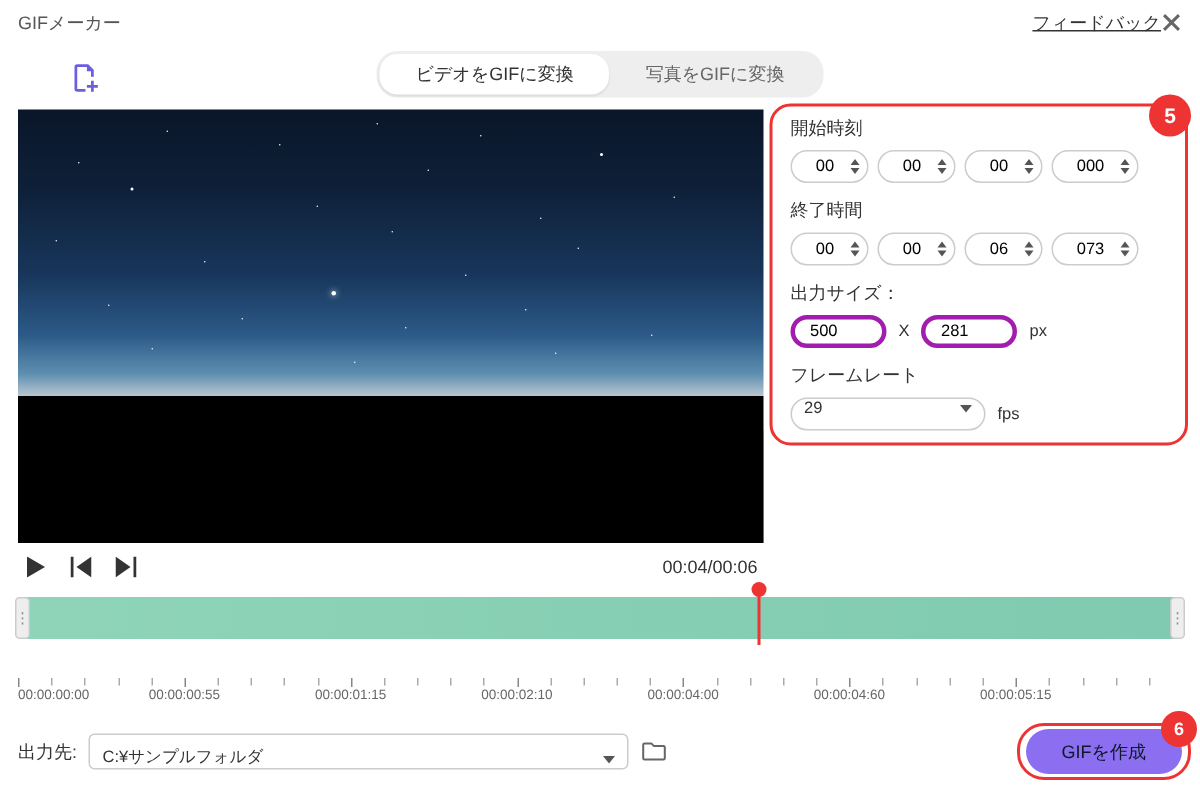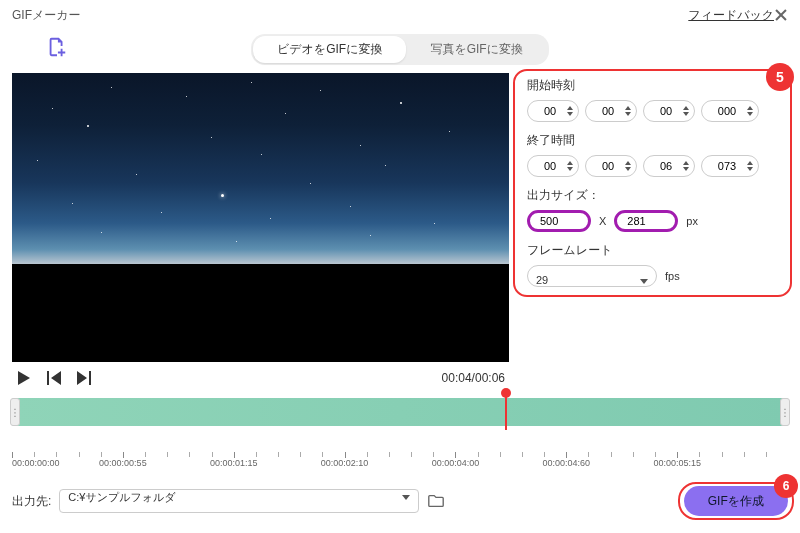--- a/index.html
+++ b/index.html
@@ -7,21 +7,21 @@
 
 .header { display: flex; align-items: center; padding: 6px 12px; height: 30px; }
 .header .title { font-size: 12px; color: #555; }
 .header .spacer { flex: 1; }
 .header .feedback { font-size: 12px; text-decoration: underline; color: #333; cursor: pointer; }
 .header .close { width: 14px; height: 14px; cursor: pointer; position: relative; }
 .header .close::before, .header .close::after { content: ''; position: absolute; left: 6px; top: 0; width: 2px; height: 14px; background: #666; }
 .header .close::before { transform: rotate(45deg); }
 .header .close::after { transform: rotate(-45deg); }
 
-.toolbar { display: flex; align-items: flex-start; padding: 4px 12px 8px; gap: 8px; margin-left: 32px; }
+.toolbar { display: flex; align-items: flex-end; padding: 4px 12px 8px; gap: 8px; margin-left: 32px; }
 .add-btn { width: 26px; height: 26px; border-radius: 4px; cursor: pointer; display: flex; align-items: center; justify-content: center; }
 .add-btn svg { width: 22px; height: 22px; }
 .toolbar .spacer-left { flex: 1; }
 .tabs { display: flex; background: #eee; border-radius: 14px; padding: 2px; }
 .tab { padding: 5px 24px; border-radius: 12px; font-size: 12px; cursor: pointer; color: #666; }
 .tab.active { background: #fff; color: #333; box-shadow: 0 1px 2px rgba(0,0,0,0.1); }
 .toolbar .spacer-right { flex: 1.4; }
 
 .main { display: flex; padding: 0 12px; gap: 10px; }
 .preview { width: 497px; }
@@ -49,21 +49,21 @@
 .spinner .arrows div { width: 8px; height: 6px; cursor: pointer; display: flex; align-items: center; justify-content: center; }
 .arrow-up::before { content: ''; border-left: 3px solid transparent; border-right: 3px solid transparent; border-bottom: 4px solid #555; }
 .arrow-down::before { content: ''; border-left: 3px solid transparent; border-right: 3px solid transparent; border-top: 4px solid #555; }
 
 .size-row { display: flex; align-items: center; gap: 8px; }
 .size-input { border: 3px solid #a21caf; border-radius: 11px; height: 22px; width: 64px; padding: 0 10px; font-size: 11px; outline: none; }
 .x-label { font-size: 11px; }
 .px-label { font-size: 11px; color: #333; }
 
 .fps-row { display: flex; align-items: center; gap: 8px; }
-.fps-select { border: 1px solid #ccc; border-radius: 11px; height: 22px; width: 130px; padding: 0 8px; font-size: 11px; display: flex; align-items: flex-end; justify-content: space-between; cursor: pointer; }
+.fps-select { border: 1px solid #ccc; border-radius: 11px; height: 22px; width: 130px; padding: 0 8px; font-size: 11px; display: flex; align-items: flex-start; justify-content: space-between; cursor: pointer; }
 .fps-select .caret::before { content: ''; display: inline-block; border-left: 4px solid transparent; border-right: 4px solid transparent; border-top: 5px solid #555; }
 .fps-label { font-size: 11px; }
 
 .timeline-wrap { padding: 12px 12px 0; }
 .timeline { position: relative; height: 28px; background: linear-gradient(to right, #8fd4b8, #7fcab0); border-radius: 2px; }
 .timeline .handle { position: absolute; top: 0; width: 10px; height: 28px; background: #eee; border: 1px solid #ccc; border-radius: 3px; cursor: ew-resize; display: flex; align-items: center; justify-content: center; }
 .timeline .handle.left { left: -2px; }
 .timeline .handle.right { right: -2px; }
 .timeline .handle::before { content: '⋮'; color: #888; font-size: 10px; }
 .timeline .playhead { position: absolute; top: -4px; left: 63.5%; width: 2px; height: 36px; background: #e33; }
@@ -71,21 +71,21 @@
 
 .ruler { display: flex; padding: 2px 12px 0; font-size: 9px; color: #666; }
 .ruler .tick-group { flex: 1; position: relative; height: 20px; margin-top: 24px; }
 .ruler .tick-label { position: absolute; top: 6px; left: 0; transform: translateX(-50%); white-space: nowrap; }
 .ruler .tick-group:first-child .tick-label { transform: none; }
 .ruler .tick-mark { position: absolute; top: 0; width: 1px; height: 5px; background: #aaa; }
 .ruler .tick-mark.major { height: 6px; background: #888; }
 
 .footer { display: flex; align-items: center; padding: 14px 12px 0; gap: 8px; }
 .footer-label { font-size: 12px; color: #333; }
-.output-path { border: 1px solid #ccc; border-radius: 4px; height: 24px; width: 360px; padding: 0 8px; display: flex; align-items: flex-start; justify-content: space-between; cursor: pointer; font-size: 11px; }
+.output-path { border: 1px solid #ccc; border-radius: 4px; height: 24px; width: 360px; padding: 0 8px; display: flex; align-items: flex-end; justify-content: space-between; cursor: pointer; font-size: 11px; }
 .output-path .caret::before { content: ''; display: inline-block; border-left: 4px solid transparent; border-right: 4px solid transparent; border-top: 5px solid #555; }
 .folder-btn { width: 18px; height: 18px; cursor: pointer; }
 .folder-btn svg { width: 18px; height: 18px; fill: none; stroke: #666; stroke-width: 1.5; }
 .footer .spacer { flex: 1; }
 .create-wrap { position: relative; }
 .create-btn { background: #8b6ff0; color: #0f172a; border: none; border-radius: 15px; height: 30px; padding: 0 24px; font-size: 12px; cursor: pointer; }
 .callout6 { position: absolute; top: -4px; left: -6px; right: -6px; bottom: -4px; border: 2px solid #e33; border-radius: 18px; pointer-events: none; }
 .badge6 { position: absolute; top: -12px; right: -10px; width: 24px; height: 24px; background: #e33; border-radius: 50%; color: #fff; display: flex; align-items: center; justify-content: center; font-size: 12px; font-weight: bold; }
 </style>
 </head>

